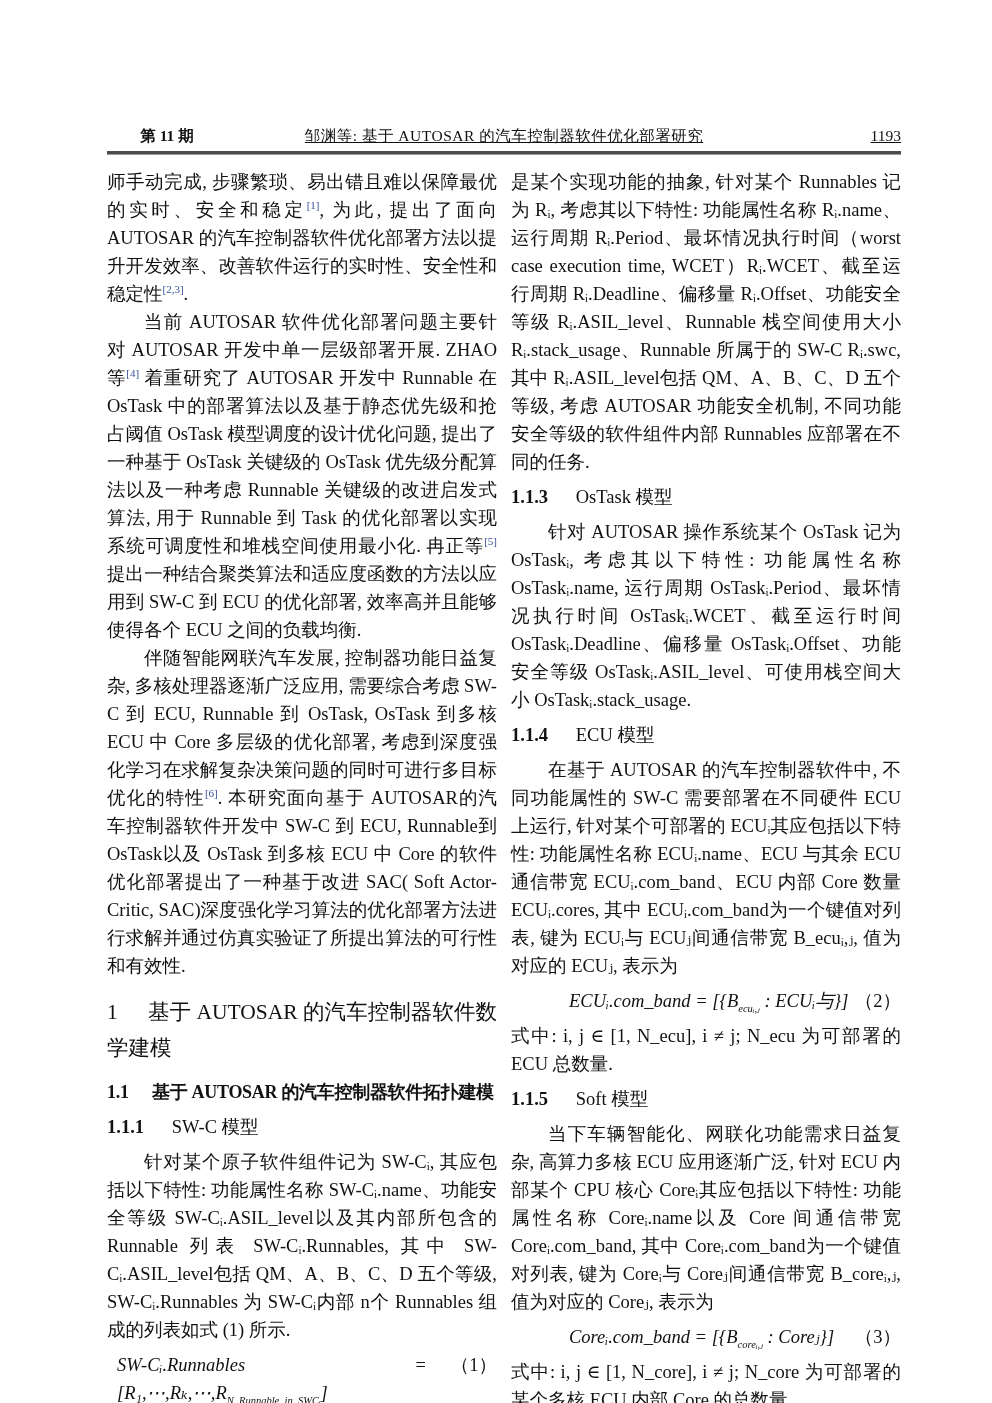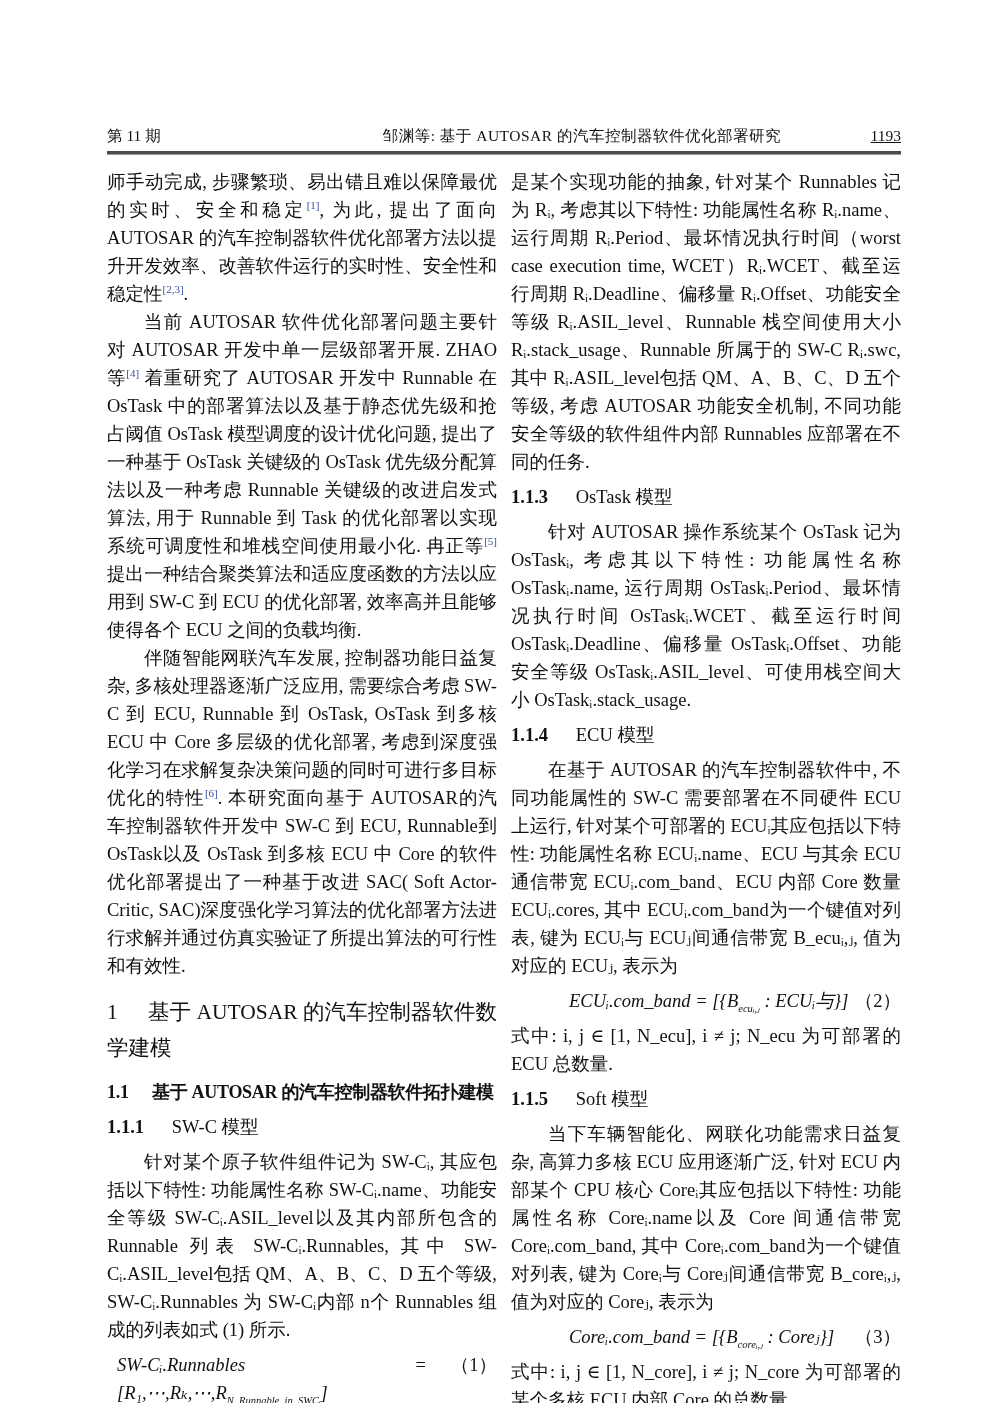--- a/index.html
+++ b/index.html
@@ -1,20 +1,20 @@
 <!DOCTYPE html>
 <html><head>
 <meta charset="utf-8">
 <style>
   html,body{margin:0;padding:0;background:#e8e8e8;}
   .page{width:992px;height:1403px;background:#ffffff;position:relative;overflow:hidden;
         font-family:"Liberation Serif","DejaVu Serif",serif;color:#111;}
   .header{position:absolute;top:126px;left:107px;width:794px;display:flex;align-items:baseline;font-size:15.5px;}
-  .header-issue{width:120px;text-align:left;}
-  .header-title{flex:1;text-align:right;letter-spacing:0.5px;}
+  .header-issue{width:120px;text-align:center;font-weight:bold;}
+  .header-title{flex:1;text-align:center;letter-spacing:0.5px;text-decoration:underline;}
   .header-page{width:120px;text-align:right;text-decoration:underline;}
   .header-rule{position:absolute;top:151px;left:107px;width:794px;height:3px;background:#4c4c4c;border-bottom:1px solid #9a9a9a;}
   .columns{position:absolute;top:168px;left:107px;width:794px;display:flex;gap:14px;}
   .col{width:390px;font-size:18.5px;line-height:28px;text-align:justify;text-justify:inter-ideograph;}
   .col p{margin:0;}
   .indent{text-indent:2em;}
   .cite{color:#35509e;font-size:11px;vertical-align:super;line-height:0;letter-spacing:0;}
   .h-main{font-size:21.5px;font-weight:normal;line-height:36px;margin:14px 0 10px 0;text-align:justify;}
   .h-main .h-num{margin-right:1.4em;}
   .h-sub{font-size:18px;font-weight:bold;line-height:28px;margin:12px 0 3px 0;white-space:nowrap;letter-spacing:-0.3px;}

